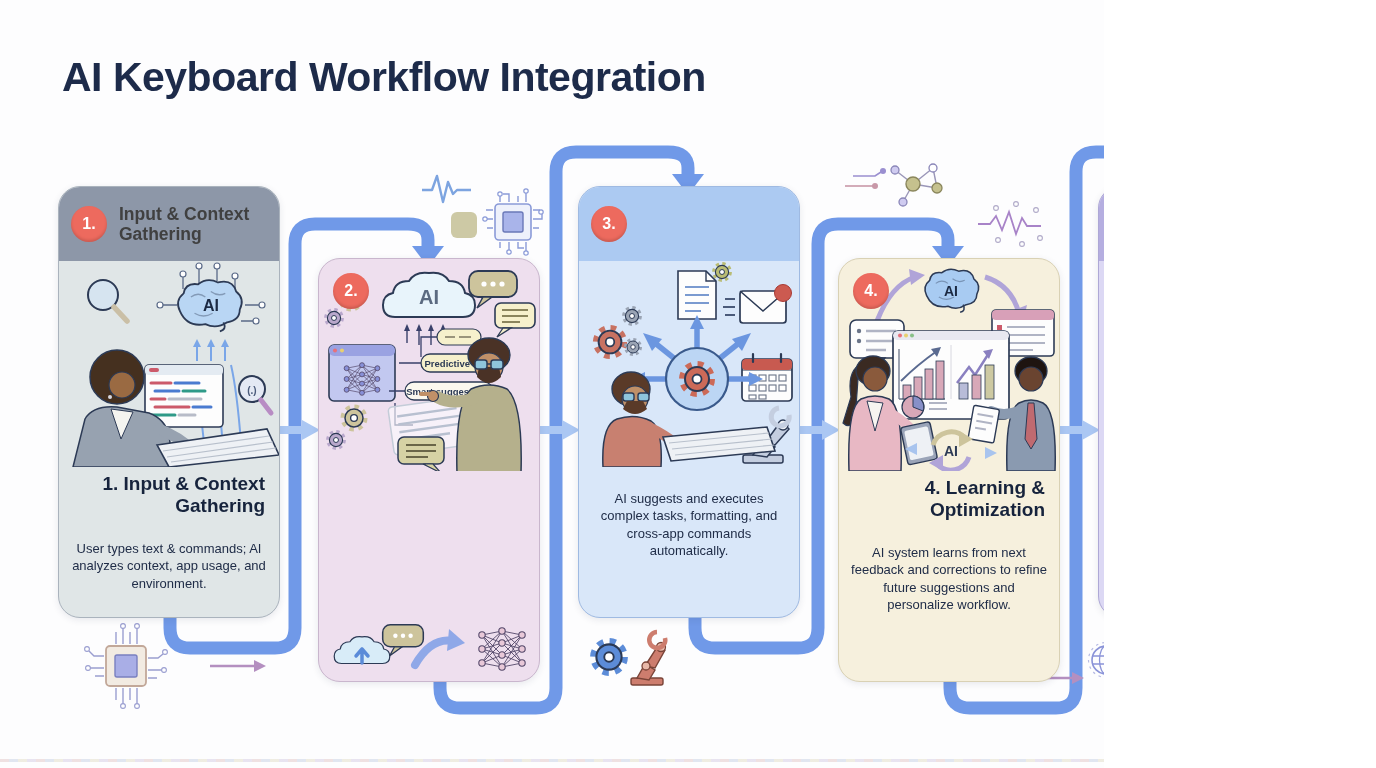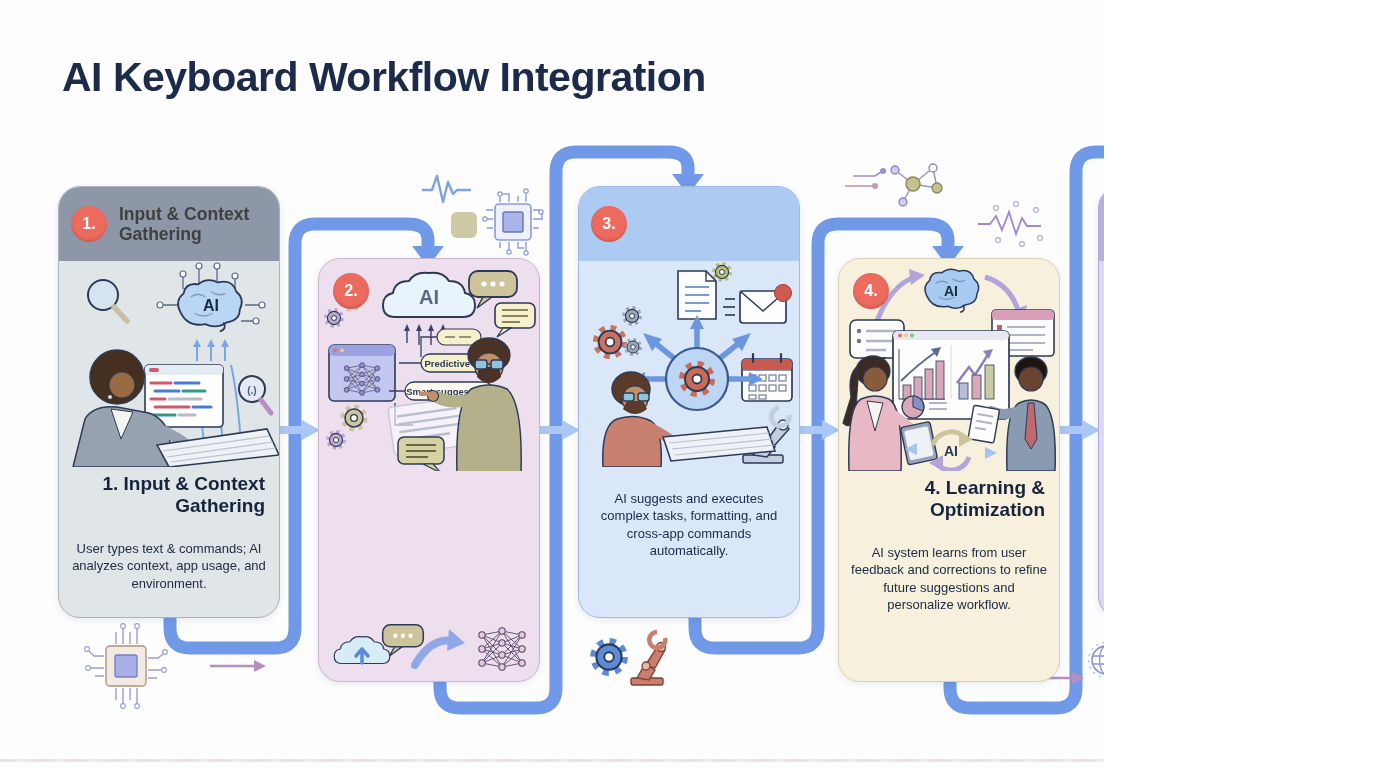--- a/index.html
+++ b/index.html
@@ -554,21 +554,21 @@
           <path d="M-18,-6 A19,19 0 0 1 14,-13" stroke="#cdc49c" stroke-width="5" fill="none"></path>
           <polygon points="8,-20 22,-12 8,-4" fill="#cdc49c"></polygon>
           <path d="M18,6 A19,19 0 0 1 -14,13" stroke="#b0a4d8" stroke-width="5" fill="none"></path>
           <polygon points="-8,20 -22,12 -8,4" fill="#b0a4d8"></polygon>
           <polygon points="-46,-2 -34,-8 -34,4" fill="#a8c4ee"></polygon>
           <polygon points="46,2 34,8 34,-4" fill="#a8c4ee"></polygon>
         </g>
       </svg>
     </div>
     <div class="card-title">4. Learning &amp; Optimization</div>
-    <div class="card-desc">AI system learns from user feedback and corrections to refine future suggestions and personalize workflow.</div>
+    <div class="card-desc">AI system learns from next feedback and corrections to refine future suggestions and personalize workflow.</div>
   </div>
 
   <div class="card high" style="left: 1098px; top: 186px; height: 432px; --header: #b5aee0; --body: #dcd8f4; --border: #aea8d6;">
     <div class="card-header">
       <div class="badge">5.</div>
       <div class="header-title">Integrated Output &amp; Result</div>
     </div>
     <div class="illus">
       <svg width="222" height="206" viewBox="0 0 222 206">
         <use href="#star4" x="22" y="22" width="22" height="22"></use>

